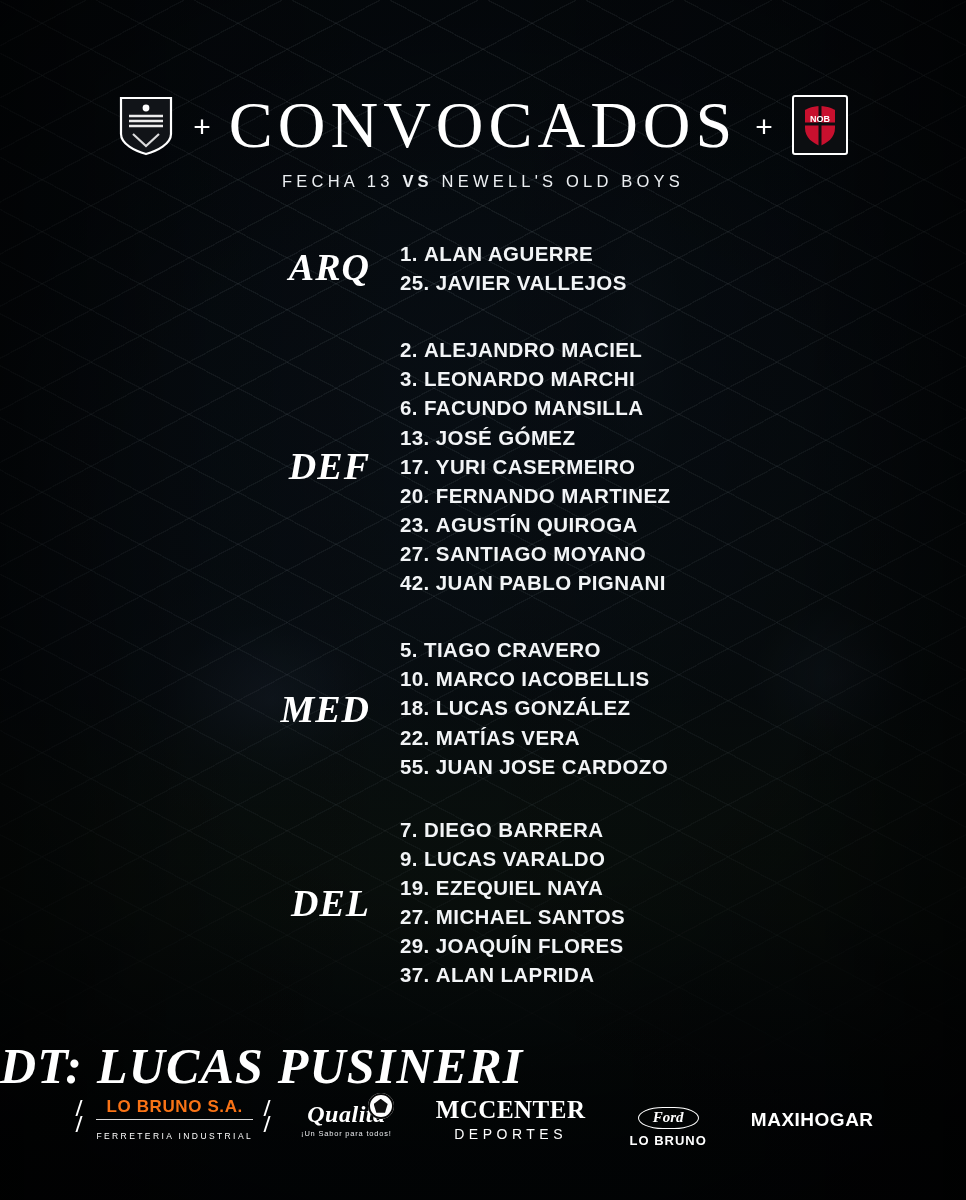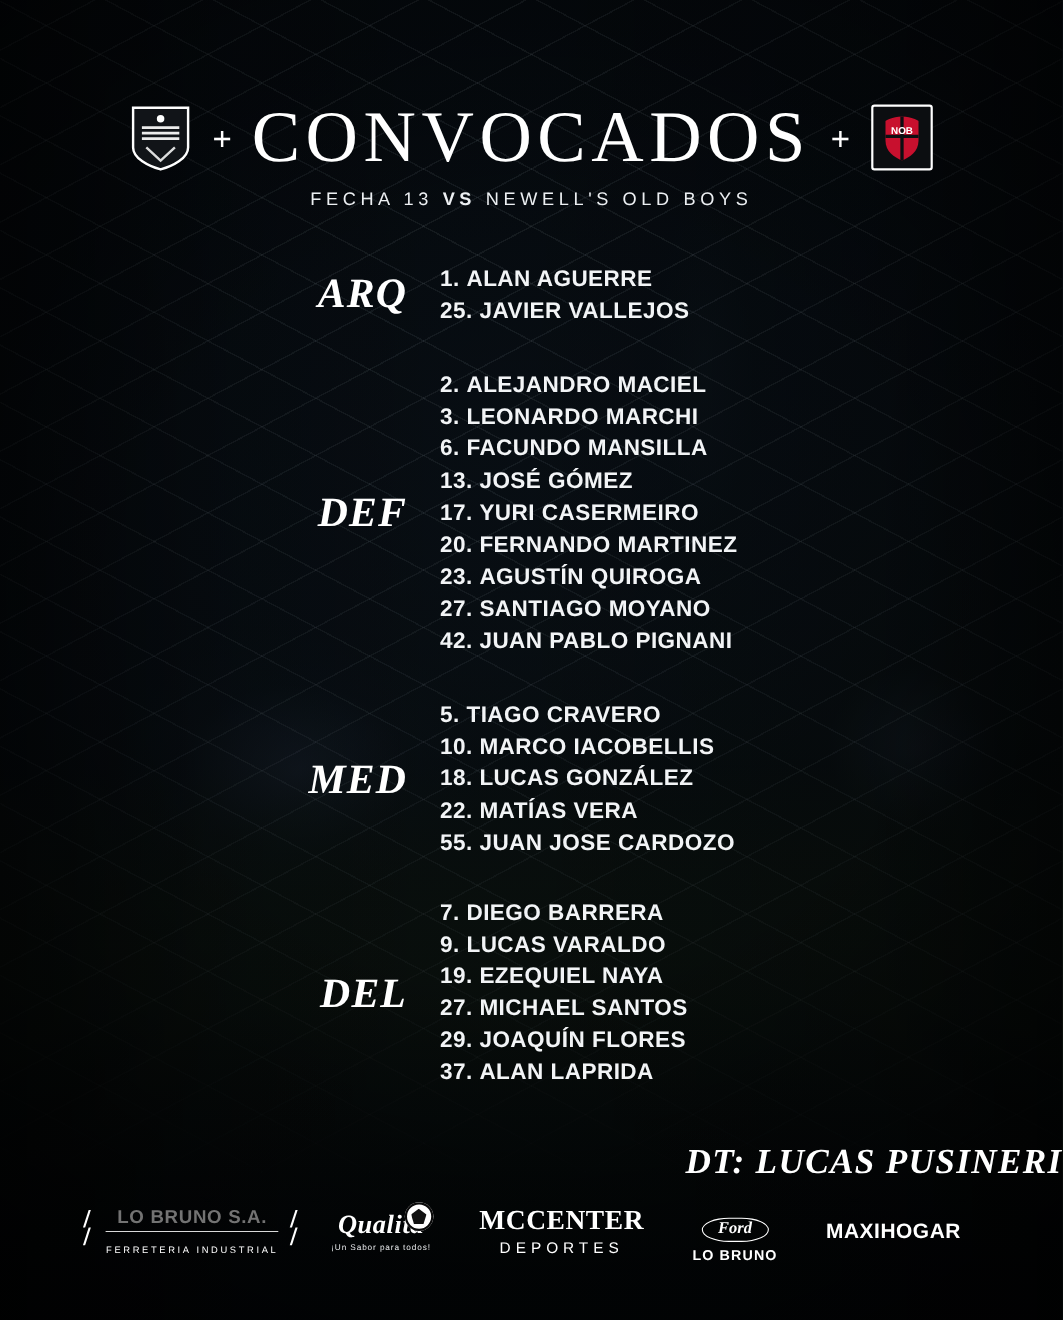--- a/index.html
+++ b/index.html
@@ -112,43 +112,43 @@
   .group.g-med { margin-bottom:30px; }
   .group.g-del { margin-bottom:0; }
 
   .group.g-med .group-pos { padding-top:6px; }
   .group.g-del .group-pos { padding-top:6px; }
   .group.g-def .group-pos { padding-top:4px; }
 
   
   .coach {
     margin-top:48px;
-    text-align:right;
+    text-align:left;
     font-family:"Liberation Serif", serif;
     font-style:italic;
     font-weight:bold;
-    font-size:32px;
+    font-size:50px;
     letter-spacing:1.2px;
     color:#ffffff;
   }
 
   
   .sponsors {
     position:absolute;
     left:0; right:0; bottom:52px;
     display:flex; align-items:center; justify-content:center;
     gap:44px;
   }
   .sponsor { display:flex; flex-direction:column; align-items:center; justify-content:center; }
 
   
   .sp-lobruno { position:relative; padding:0 4px; }
   .sp-lobruno .lb-main {
     font-family:"Liberation Sans", sans-serif;
-    font-weight:bold; font-size:17px; letter-spacing:0.6px; color:#737373;
+    font-weight:bold; font-size:17px; letter-spacing:0.6px; color:#f97316;
     line-height:1;
   }
   .sp-lobruno .lb-sub {
     margin-top:4px;
     font-family:"Liberation Sans", sans-serif;
     font-size:8.5px; letter-spacing:2.4px; color:#fff;
     border-top:1px solid rgba(255,255,255,0.85);
     padding-top:11px;
     text-align:center;
   }

